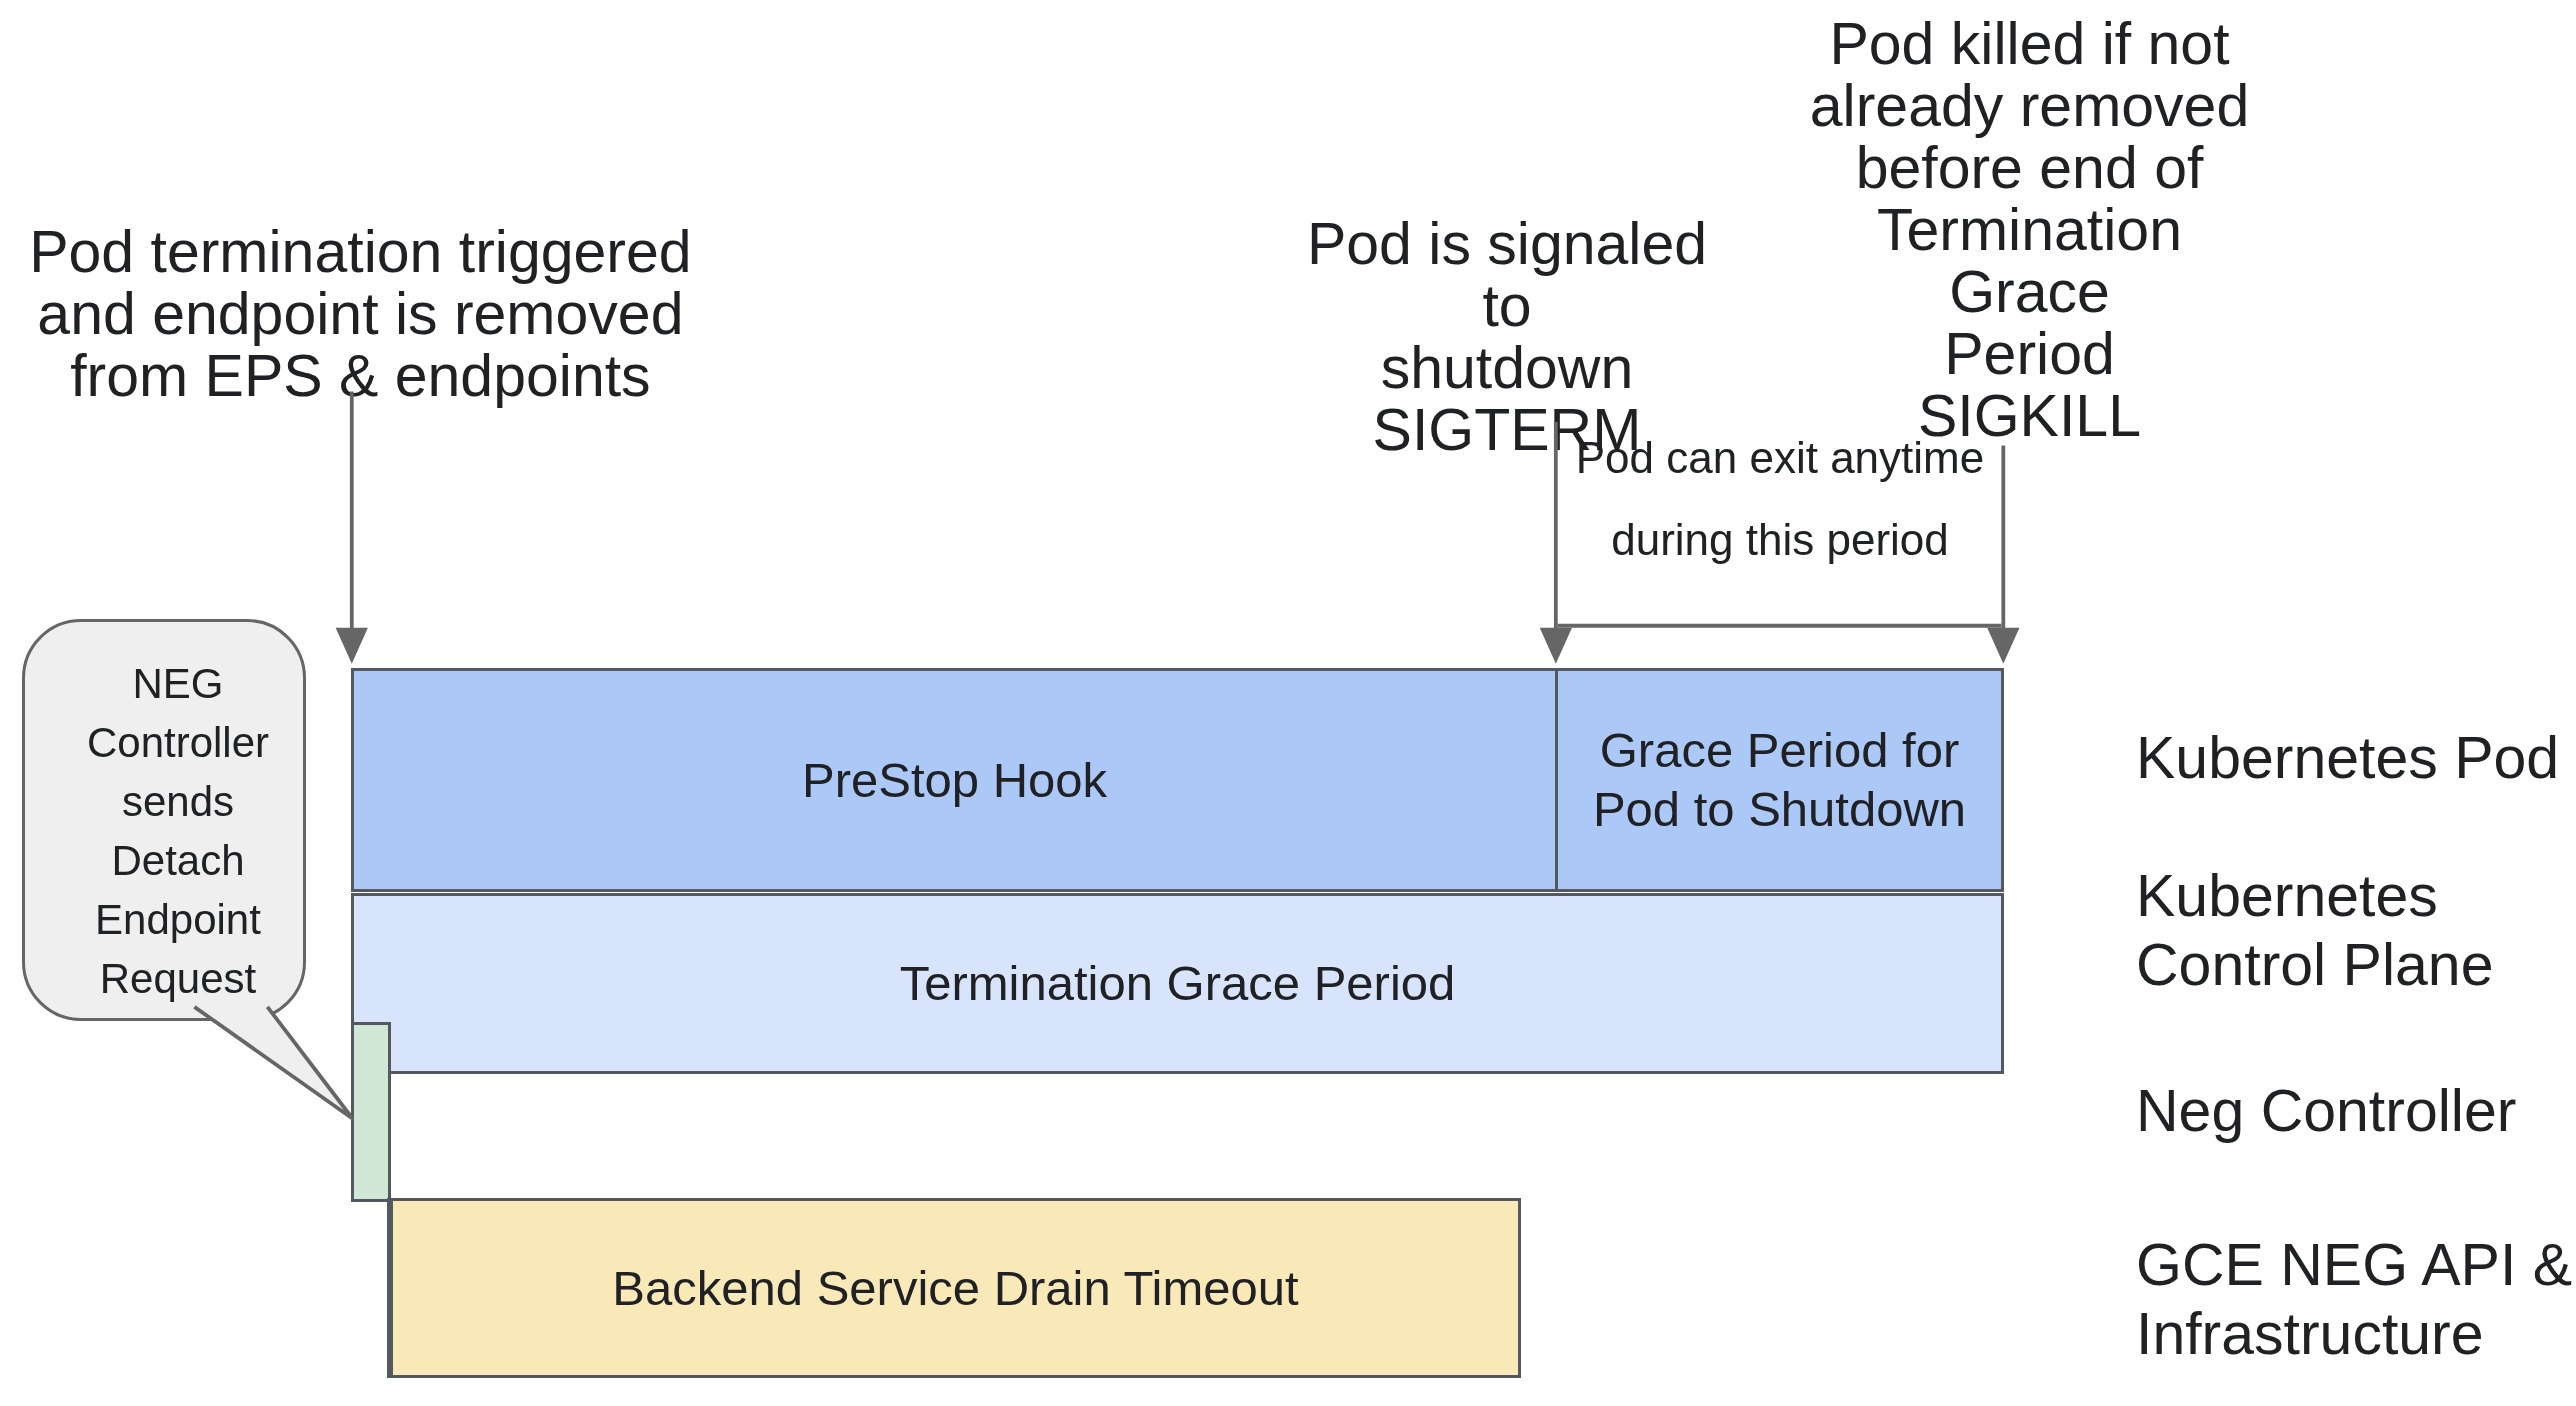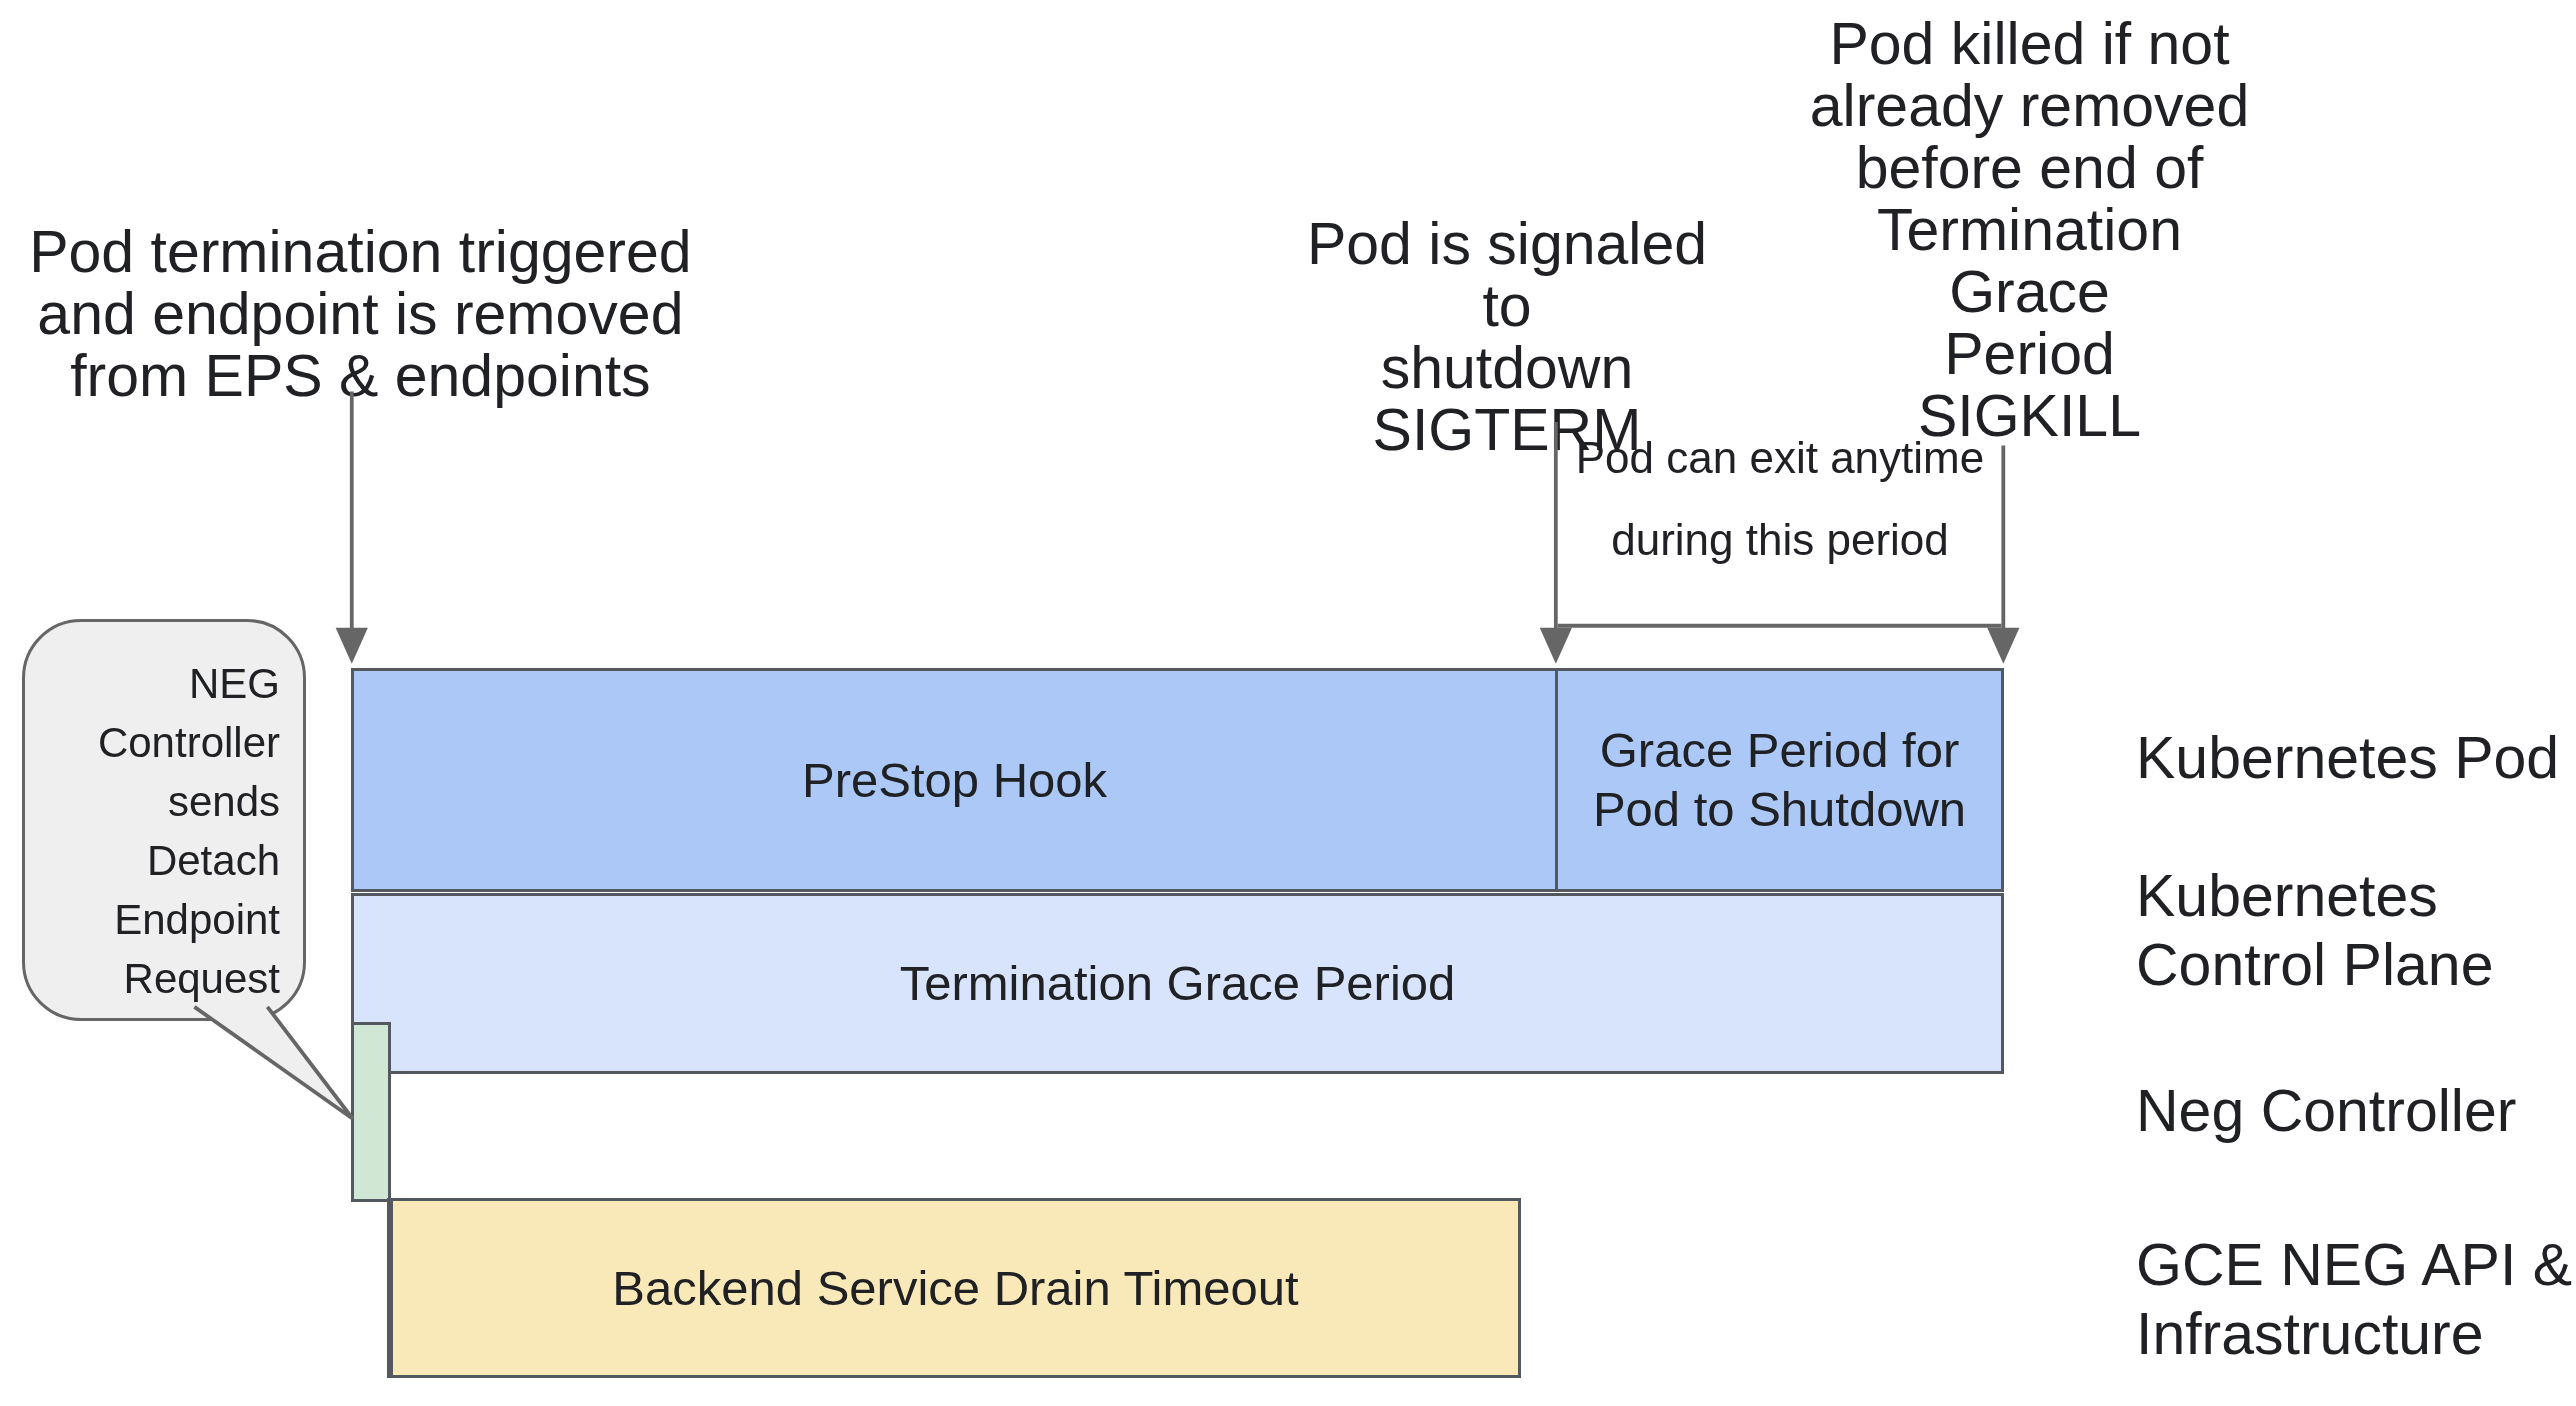--- a/index.html
+++ b/index.html
@@ -45,23 +45,23 @@
     color:var(--text,#202124);
   }
   .bubble{
     position:absolute;left:22px;top:619px;width:284px;height:402px;
     box-sizing:border-box;
     background:var(--bubble_fill,#efefef);
     border:3.8px solid var(--arrow,#666666);
     border-radius:59px;
   }
   .bubble-text{
-    position:absolute;left:52px;top:654px;width:228px;
+    position:absolute;left:64px;top:654px;width:228px;
     font-size:42px;line-height:59px;
-    white-space:pre-line;text-align:right;
+    white-space:pre-line;text-align:center;
     color:var(--text,#202124);
   }
   svg.overlay{position:absolute;left:0;top:0;width:2576px;height:1406px;pointer-events:none;}
 </style>
 </head>
 <body>
 
 <div class="canvas">
 
   <div class="ann" style="left:28.4px;top:213px;width:664px;margin-top:8px;">Pod termination triggered

